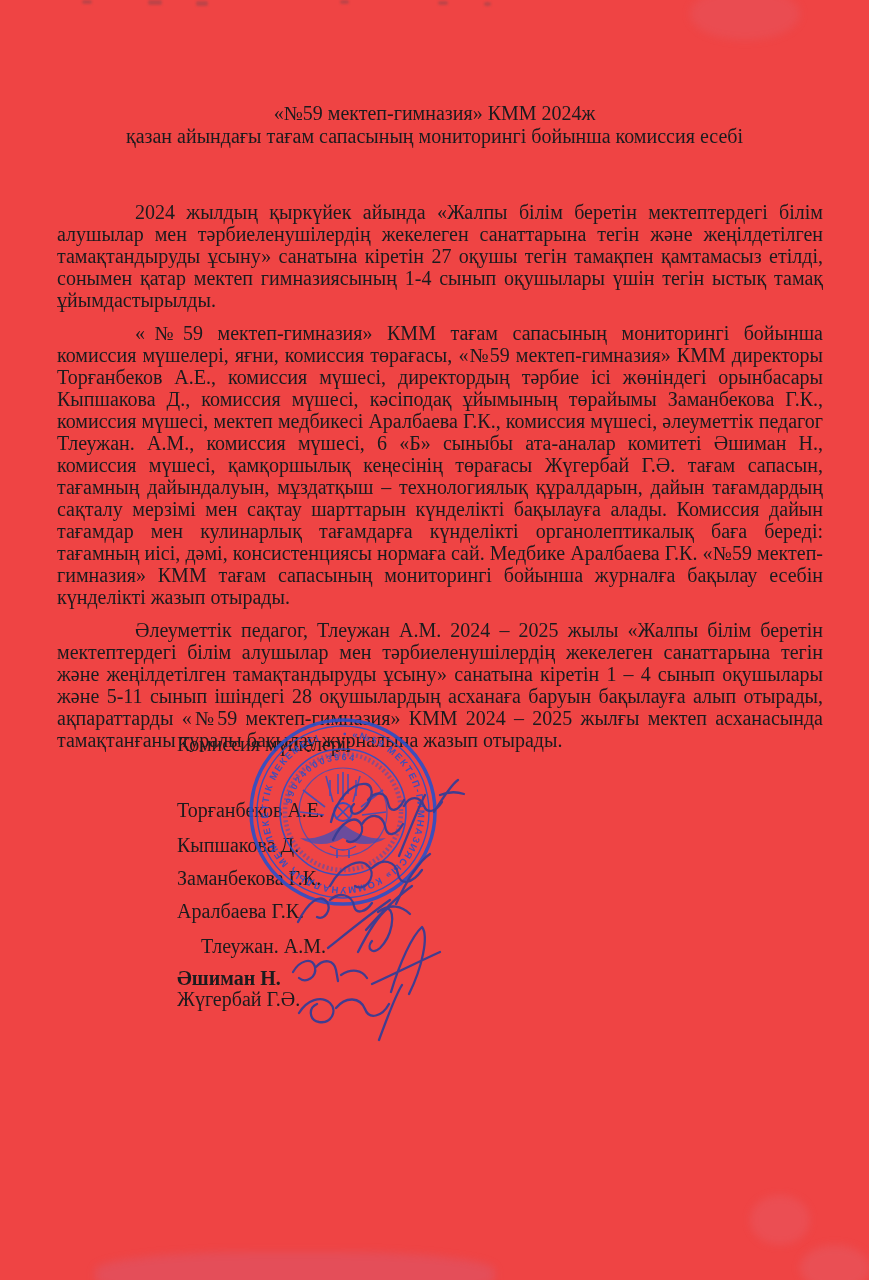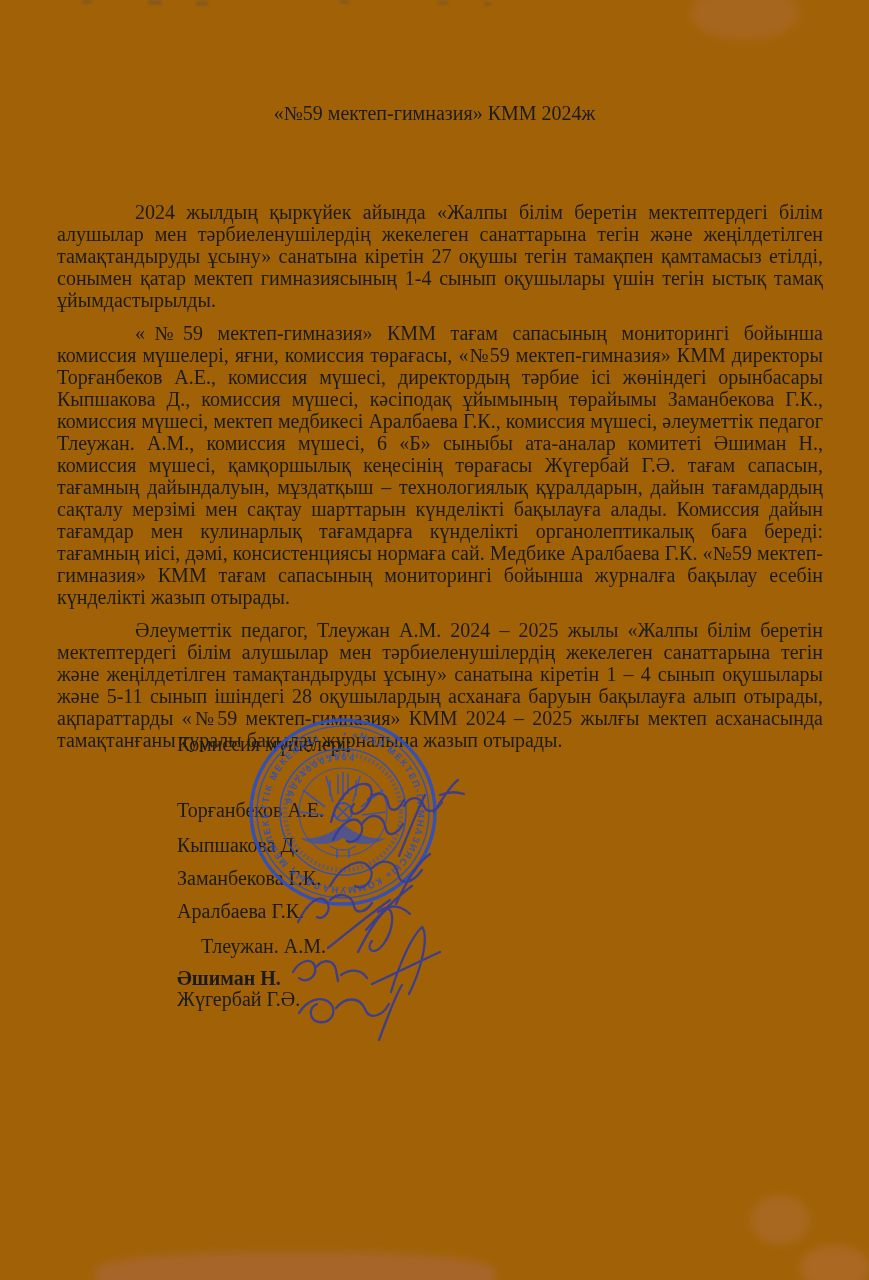--- a/index.html
+++ b/index.html
@@ -2,21 +2,21 @@
 <html><head>
 <meta charset="utf-8">
 <style>
   html,body{margin:0;padding:0;}
   body{
     width:869px;height:1280px;position:relative;overflow:hidden;
     background:#ffffff;
     font-family:"Liberation Serif","DejaVu Serif",serif;
     color:#1b1b1d;
   }
-  .page{position:absolute;inset:0;background:#a16207;}
+  .page{position:absolute;inset:0;background:#ef4444;}
   .title-block{
     position:absolute;top:102px;left:0;width:869px;
     text-align:center;font-size:20px;line-height:23px;
   }
   .body-text{
     position:absolute;top:201px;left:57px;width:766px;
     font-size:20px;line-height:22px;text-align:justify;
   }
   .body-text p{margin:0 0 11px 0;text-indent:78px;}
   .body-text p.bold{font-weight:normal;}
@@ -46,20 +46,21 @@
   <div class="smudge sm-br2"></div>
   <div class="speck" style="left:82px;top:0;width:10px;height:4px;"></div>
   <div class="speck" style="left:148px;top:0;width:14px;height:5px;"></div>
   <div class="speck" style="left:196px;top:1px;width:12px;height:5px;"></div>
   <div class="speck" style="left:340px;top:0;width:9px;height:4px;"></div>
   <div class="speck" style="left:438px;top:1px;width:10px;height:4px;"></div>
   <div class="speck" style="left:484px;top:2px;width:7px;height:4px;"></div>
 
   <div class="title-block">
     <div>«№59 мектеп-гимназия» КММ 2024ж</div>
+    <div>қазан айындағы тағам сапасының мониторингі бойынша комиссия есебі</div>
   </div>
 
   <div class="body-text">
     <p class="bold">2024 жылдың қыркүйек айында «Жалпы білім беретін мектептердегі білім алушылар мен тәрбиеленушілердің жекелеген санаттарына тегін және жеңілдетілген тамақтандыруды ұсыну» санатына кіретін 27 оқушы тегін тамақпен қамтамасыз етілді, сонымен қатар мектеп гимназиясының 1-4 сынып оқушылары үшін тегін ыстық тамақ ұйымдастырылды.</p>
     <p>«№59 мектеп-гимназия» КММ тағам сапасының мониторингі бойынша комиссия мүшелері, яғни, комиссия төрағасы, «№59 мектеп-гимназия» КММ директоры Торғанбеков А.Е., комиссия мүшесі, директордың тәрбие ісі жөніндегі орынбасары Кыпшакова Д., комиссия мүшесі, кәсіподақ ұйымының төрайымы Заманбекова Г.К., комиссия мүшесі, мектеп медбикесі Аралбаева Г.К., комиссия мүшесі, әлеуметтік педагог Тлеужан. А.М., комиссия мүшесі, 6 «Б» сыныбы ата-аналар комитеті Әшиман Н., комиссия мүшесі, қамқоршылық кеңесінің төрағасы Жүгербай Г.Ә. тағам сапасын, тағамның дайындалуын, мұздатқыш – технологиялық құралдарын, дайын тағамдардың сақталу мерзімі мен сақтау шарттарын күнделікті бақылауға алады. Комиссия дайын тағамдар мен кулинарлық тағамдарға күнделікті органолептикалық баға береді: тағамның иісі, дәмі, консистенциясы нормаға сай. Медбике Аралбаева Г.К. «№59 мектеп-гимназия» КММ тағам сапасының мониторингі бойынша журналға бақылау есебін күнделікті жазып отырады.</p>
     <p>Әлеуметтік педагог, Тлеужан А.М. 2024 – 2025 жылы «Жалпы білім беретін мектептердегі білім алушылар мен тәрбиеленушілердің жекелеген санаттарына тегін және жеңілдетілген тамақтандыруды ұсыну» санатына кіретін 1 – 4 сынып оқушылары және 5-11 сынып ішіндегі 28 оқушылардың асханаға баруын бақылауға алып отырады, ақпараттарды «№59 мектеп-гимназия» КММ 2024 – 2025 жылғы мектеп асханасында тамақтанғаны туралы бақылау журналына жазып отырады.</p>
   </div>
 
   <div class="sig-heading">Комиссия мүшелері:</div>
   <div class="sig-name" style="top:799px;">Торғанбеков А.Е.</div>

